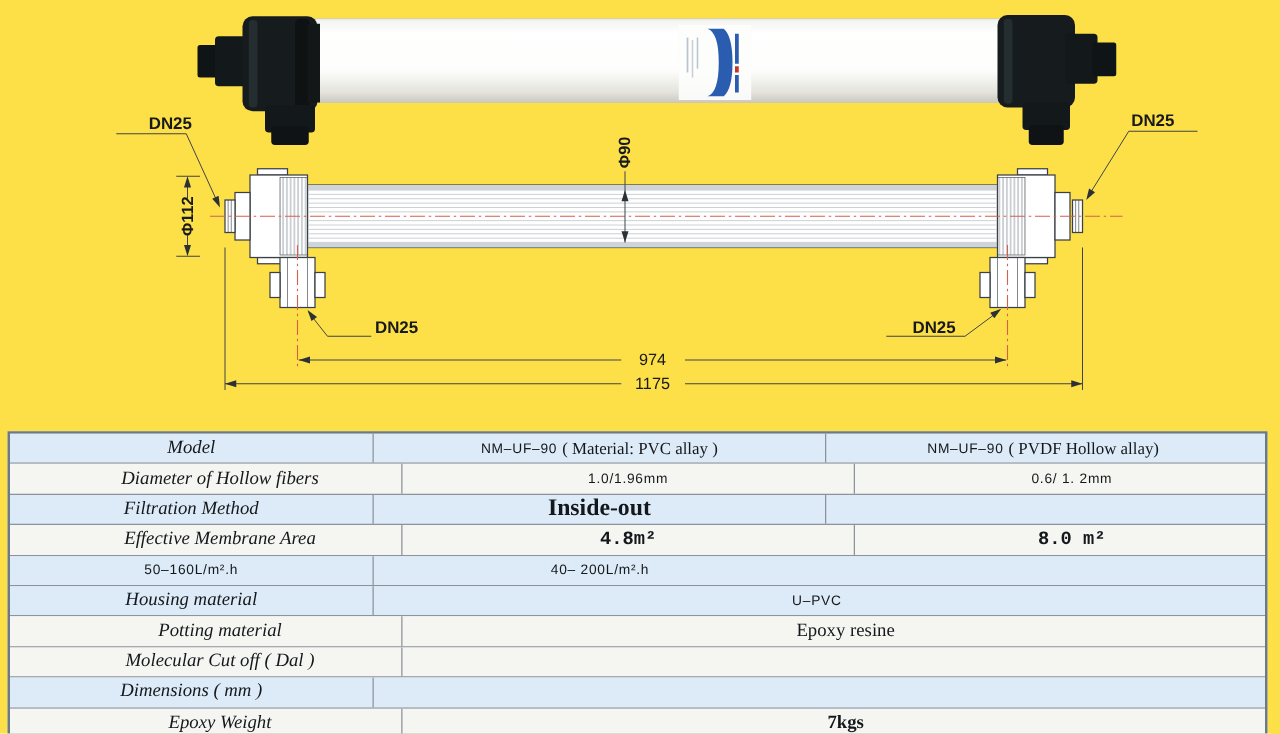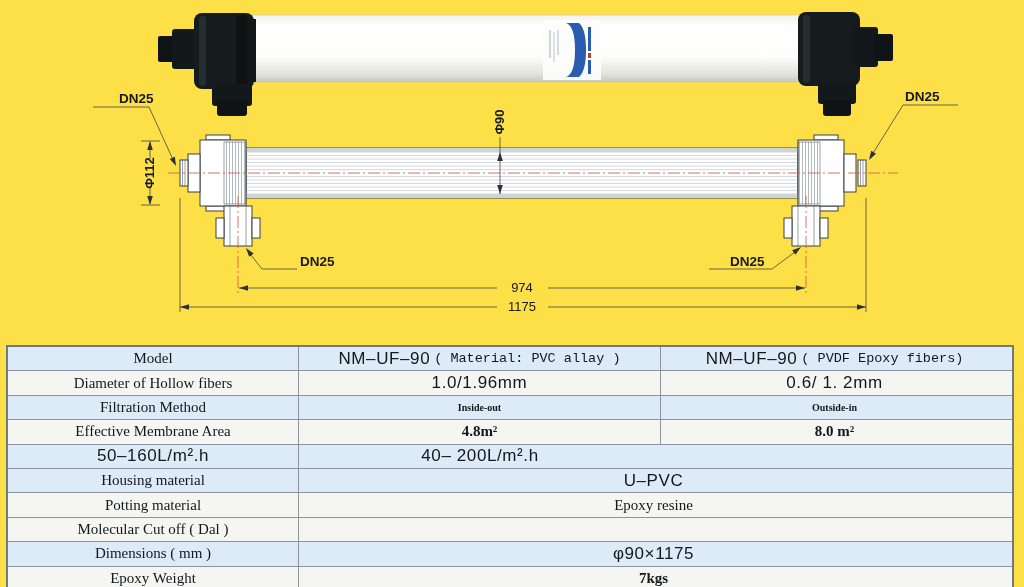--- a/index.html
+++ b/index.html
@@ -8,31 +8,31 @@
   
   #art{position:absolute;left:0;top:0;width:1024px;height:335px;}
   
   #spec{position:absolute;left:6px;top:345px;width:1004px;height:238px;
         border:2px solid #6d7a84;background:#f5f6f2;}
   .trow{display:grid;grid-template-columns:291px 362px 347px;height:23.4px;
         border-bottom:1px solid #8d939a;}
   .trow.merged{grid-template-columns:291px 709px;}
   .trow:last-child{border-bottom:none;}
   .r-blue{background:#dcebf7;}
-  .r-white{background:#f5f6f2;}
+  .r-white{background:#f5f6f2;padding-left:23px;}
   .tc{display:flex;align-items:center;justify-content:center;gap:4px;
       border-right:1px solid #8d939a;overflow:hidden;white-space:nowrap;color:#14171b;}
   .tc.last{border-right:none;}
-  .label{font-family:"Liberation Serif",serif;font-size:15px;}
-  .v-sans{font-family:Liberation Serif, serif;font-size:15px;}
-  .v-big{font-family:"Liberation Sans",sans-serif;font-size:17px;letter-spacing:.6px;}
-  .note{font-family:Liberation Mono, monospace;font-size:13.5px;text-align:right;}
+  .label{font-family:"Liberation Serif",serif;font-size:15px;font-style:italic;}
+  .v-sans{font-family:Liberation Mono, monospace;font-size:15px;}
+  .v-big{font-family:"Liberation Sans",sans-serif;font-size:11px;letter-spacing:.6px;}
+  .note{font-family:Liberation Serif, serif;font-size:13.5px;text-align:right;}
   .v-serif{font-family:"Liberation Serif",serif;font-size:15px;}
   .bold{font-weight:700;}
-  .serif-sm-b{font-family:"Liberation Serif",serif;font-size:10px;font-weight:700;}
+  .serif-sm-b{font-family:"Liberation Serif",serif;font-size:19px;font-weight:700;}
   
   .dn{font:700 13.5px "Liberation Sans",sans-serif;fill:#17191c;}
   .dim{font:400 13px "Liberation Sans",sans-serif;fill:#17191c;}
   .dia{font:600 13px "Liberation Sans",sans-serif;fill:#17191c;}
 </style>
 </head>
 <body>
 
 <div id="page">
 
@@ -231,21 +231,21 @@
     <div class="trow r-blue">
       <div class="tc label">
           <span>Model</span>
         </div>
       <div class="tc">
           <span class="v-big">NM–UF–90</span>
           <span class="note">( Material: PVC allay )</span>
         </div>
       <div class="tc last">
           <span class="v-big">NM–UF–90</span>
-          <span class="note">( PVDF Epoxy fibers)</span>
+          <span class="note">( PVDF Hollow allay)</span>
         </div>
     </div>
 
     <div class="trow r-white">
       <div class="tc label">
           <span>Diameter of Hollow fibers</span>
         </div>
       <div class="tc">
           <span class="v-big">1.0/1.96mm</span>
         </div>
@@ -254,23 +254,20 @@
         </div>
     </div>
 
     <div class="trow r-blue">
       <div class="tc label">
           <span>Filtration Method</span>
         </div>
       <div class="tc">
           <span class="serif-sm-b">Inside-out</span>
         </div>
-      <div class="tc last">
-          <span class="serif-sm-b">Outside-in</span>
-        </div>
     </div>
 
     <div class="trow r-white">
       <div class="tc label">
           <span>Effective Membrane Area</span>
         </div>
       <div class="tc">
           <span class="v-sans bold">4.8m²</span>
         </div>
       <div class="tc last">
@@ -307,23 +304,20 @@
 
     <div class="trow merged r-white">
       <div class="tc label">
           <span>Molecular Cut off ( Dal )</span>
         </div>
     </div>
 
     <div class="trow merged r-blue">
       <div class="tc label">
           <span>Dimensions ( mm )</span>
-        </div>
-      <div class="tc last">
-          <span class="v-big">φ90×1175</span>
         </div>
     </div>
 
     <div class="trow merged r-white">
       <div class="tc label">
           <span>Epoxy Weight</span>
         </div>
       <div class="tc last">
           <span class="v-serif bold">7kgs</span>
         </div>

